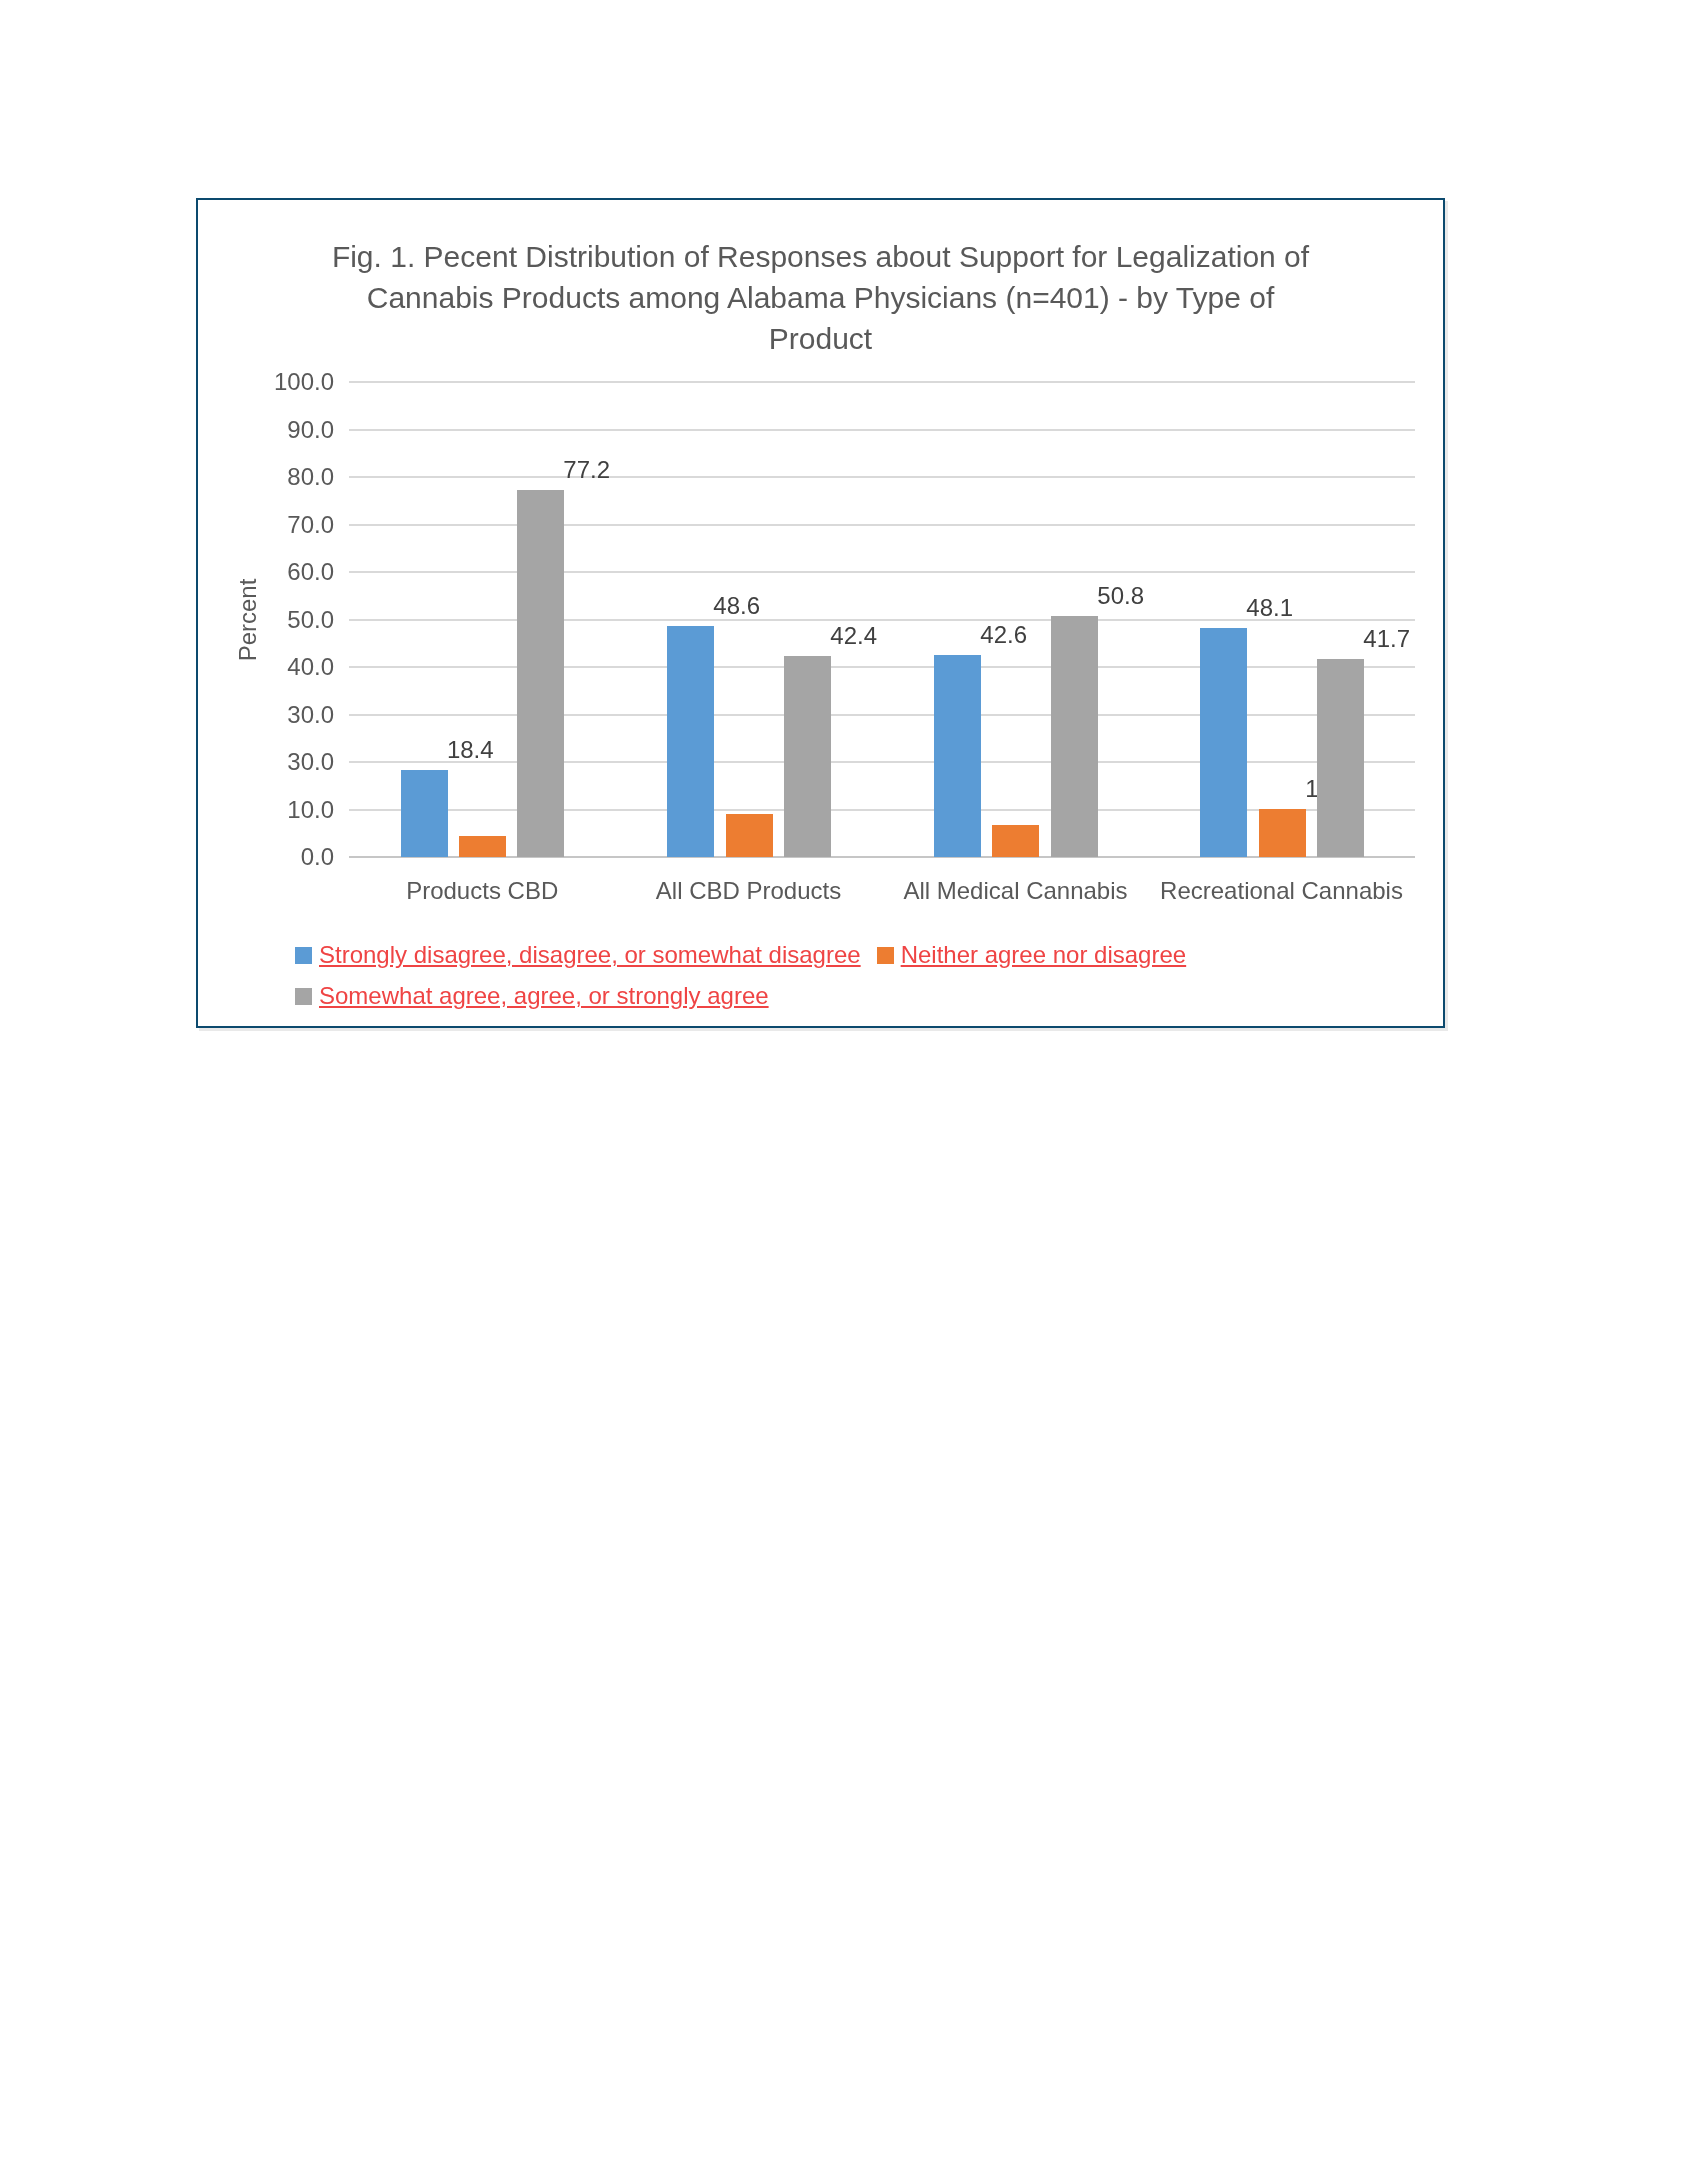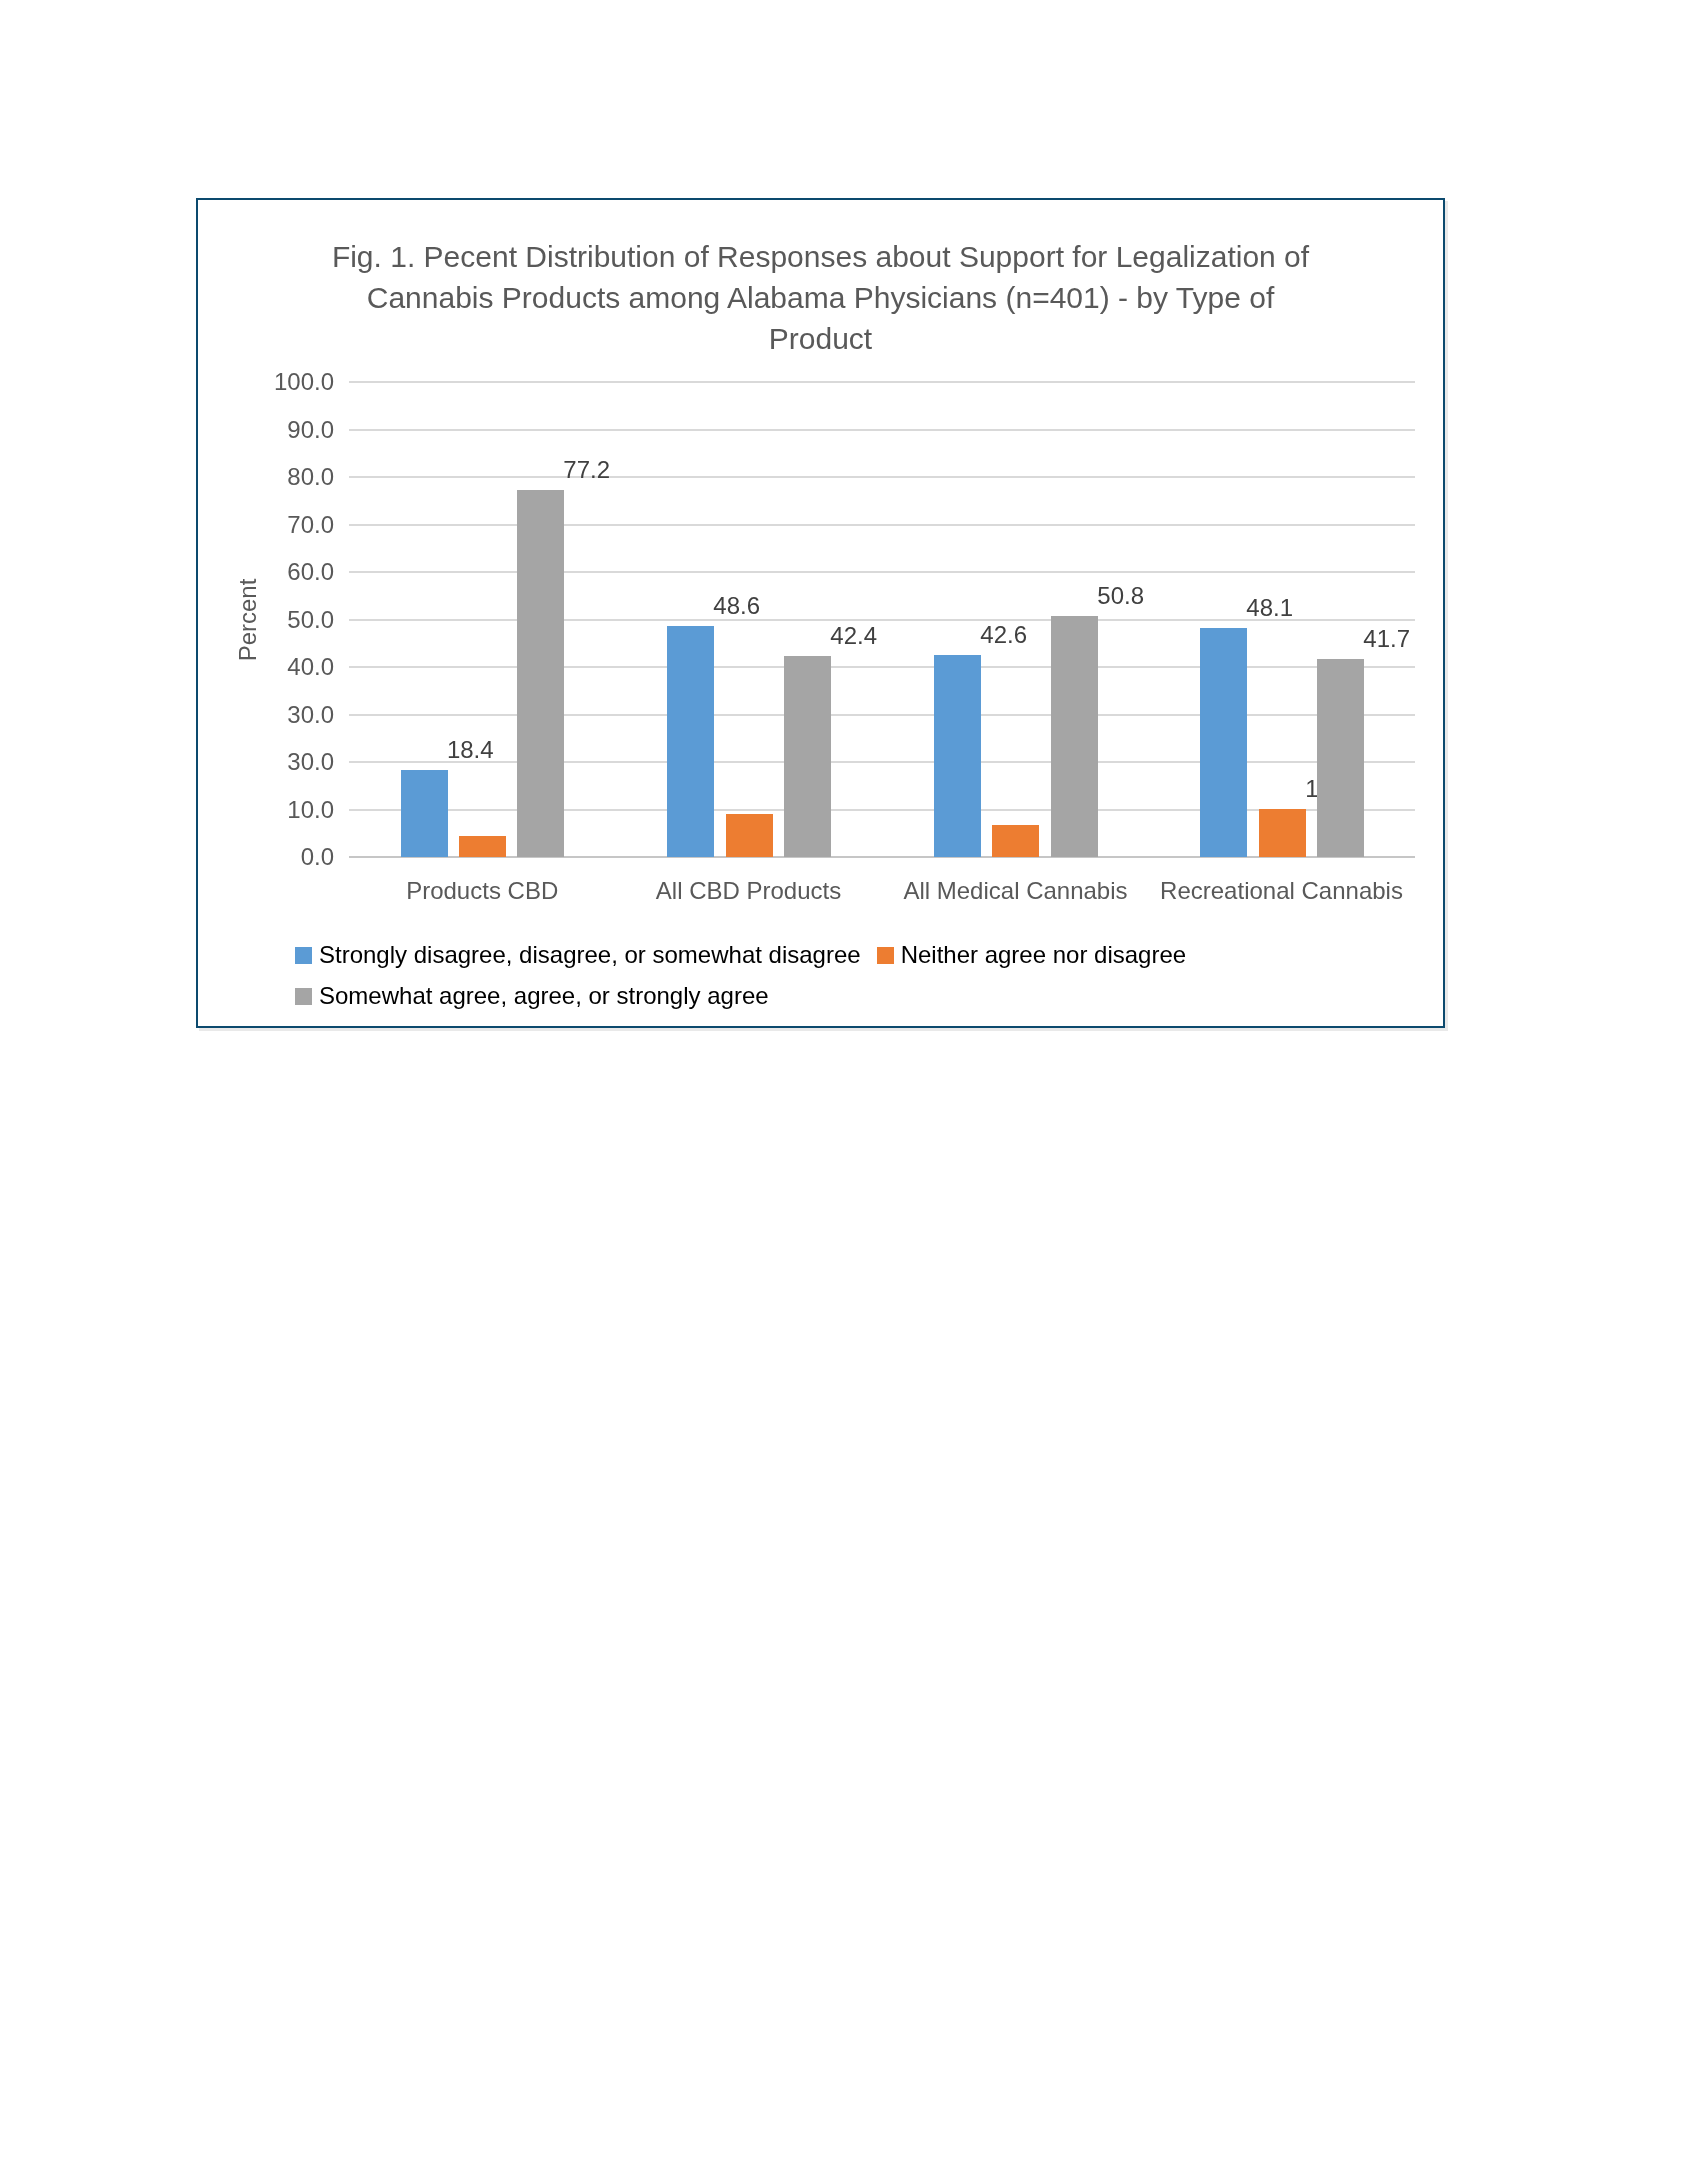--- a/index.html
+++ b/index.html
@@ -40,21 +40,21 @@
     font-size:24px;line-height:28px;color:#404040;
   }
   .xcat{
     position:absolute;top:495px;width:277px;text-align:center;
     font-size:24px;color:#595959;white-space:nowrap;
   }
   .legend{position:absolute;left:97px;top:741px;}
   .legend-row{display:flex;align-items:center;margin-bottom:13px;}
   .legend-item{display:flex;align-items:center;margin-right:16px;}
   .swatch{width:17px;height:17px;margin-right:7px;flex:0 0 auto;}
-  .legend-label{font-size:24px;color:#000000;white-space:nowrap;}
+  .legend-label{font-size:24px;color:#ef4444;white-space:nowrap;text-decoration:underline;}
 </style>
 </head>
 <body>
 
 <div class="chart-box">
   <div class="chart-title">
     <div>Fig. 1. Pecent Distribution of Responses about Support for Legalization of</div>
     <div>Cannabis Products among Alabama Physicians (n=401) - by Type of</div>
     <div>Product</div>
   </div>

